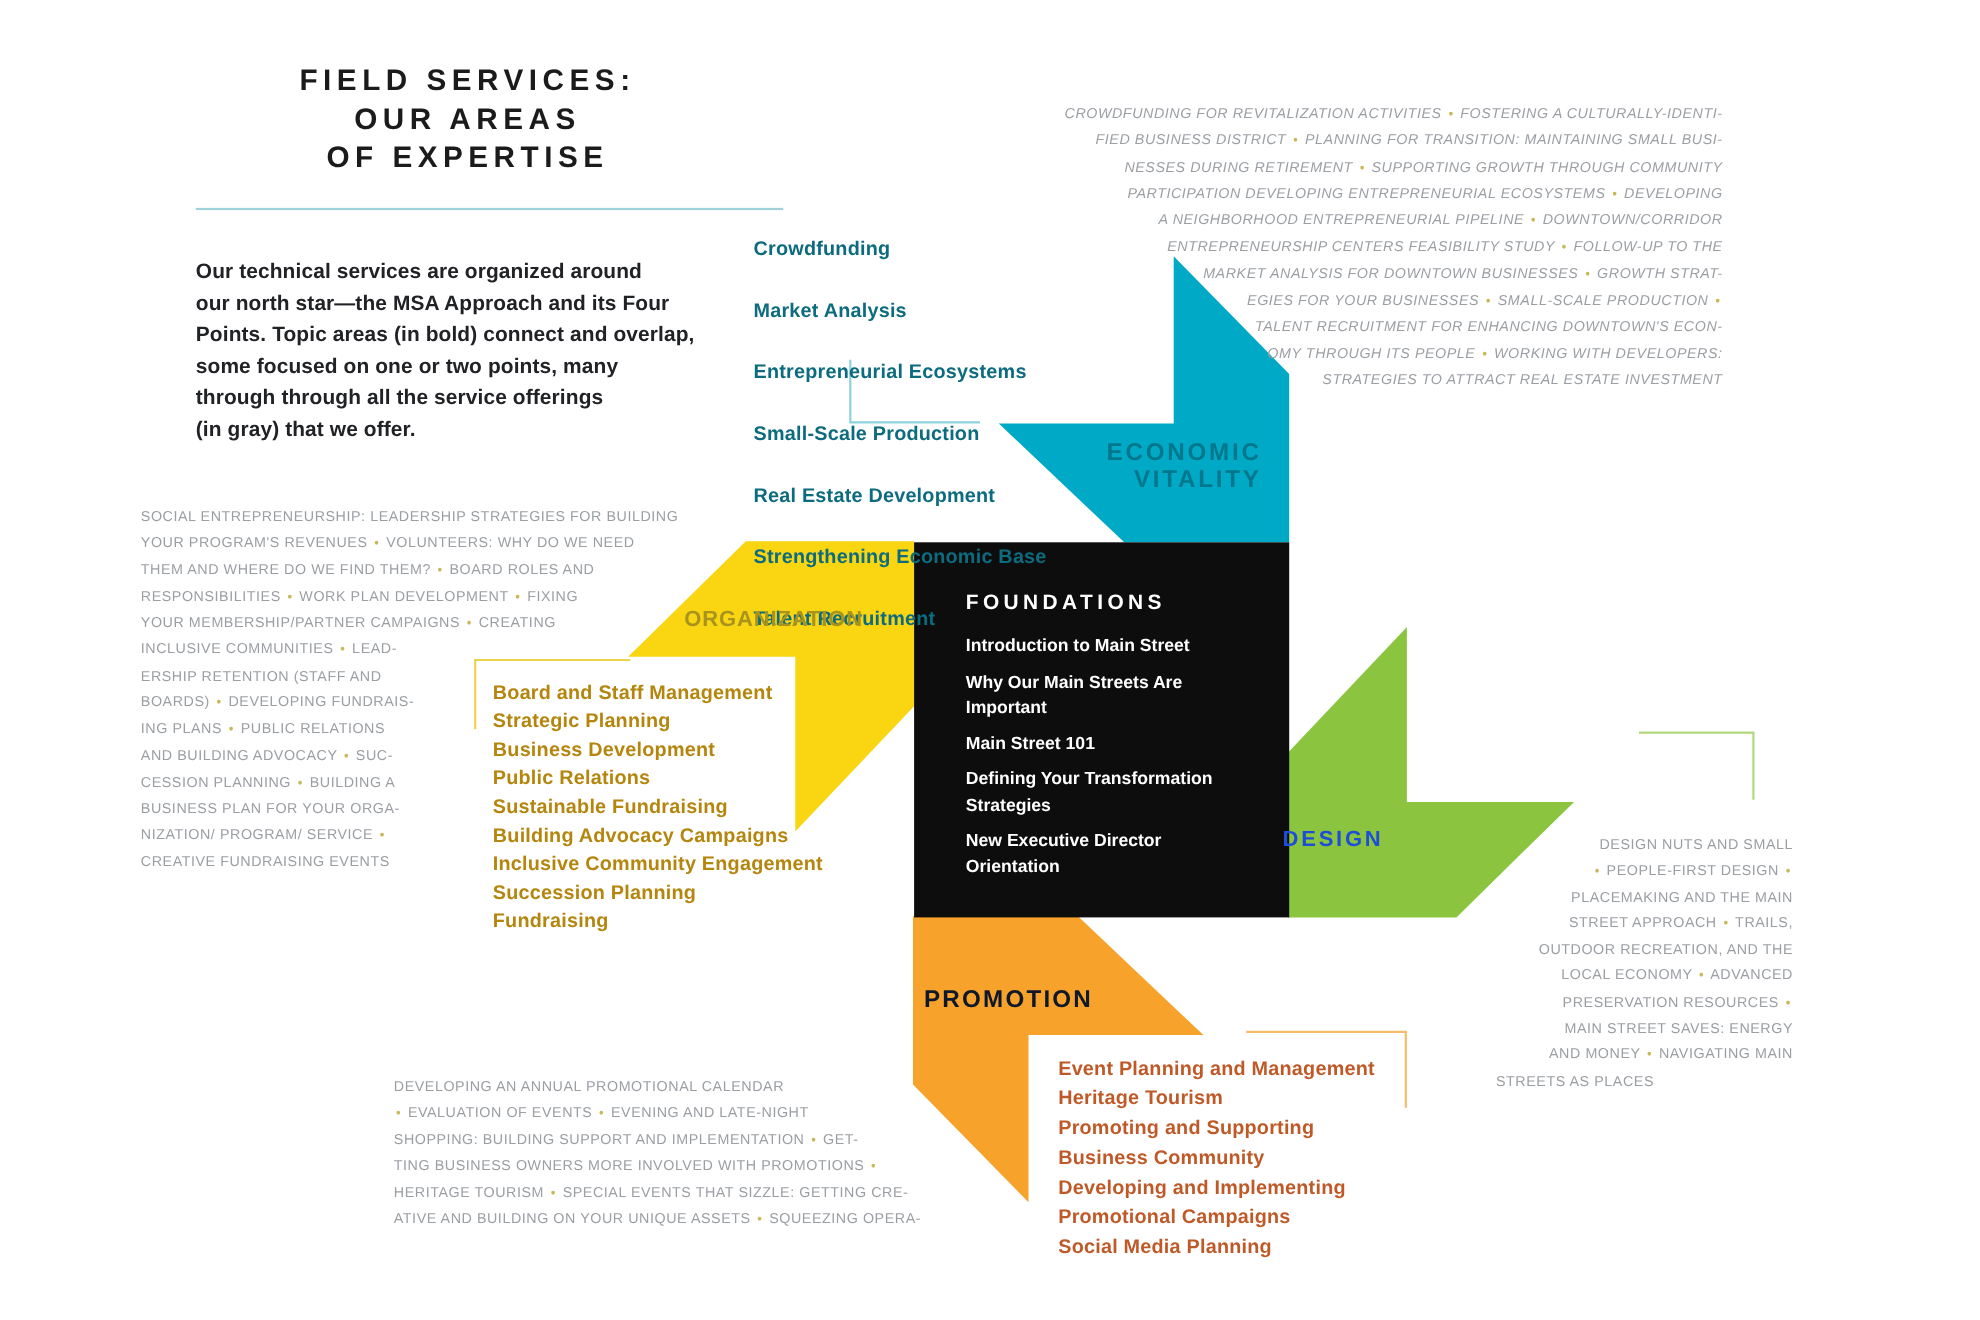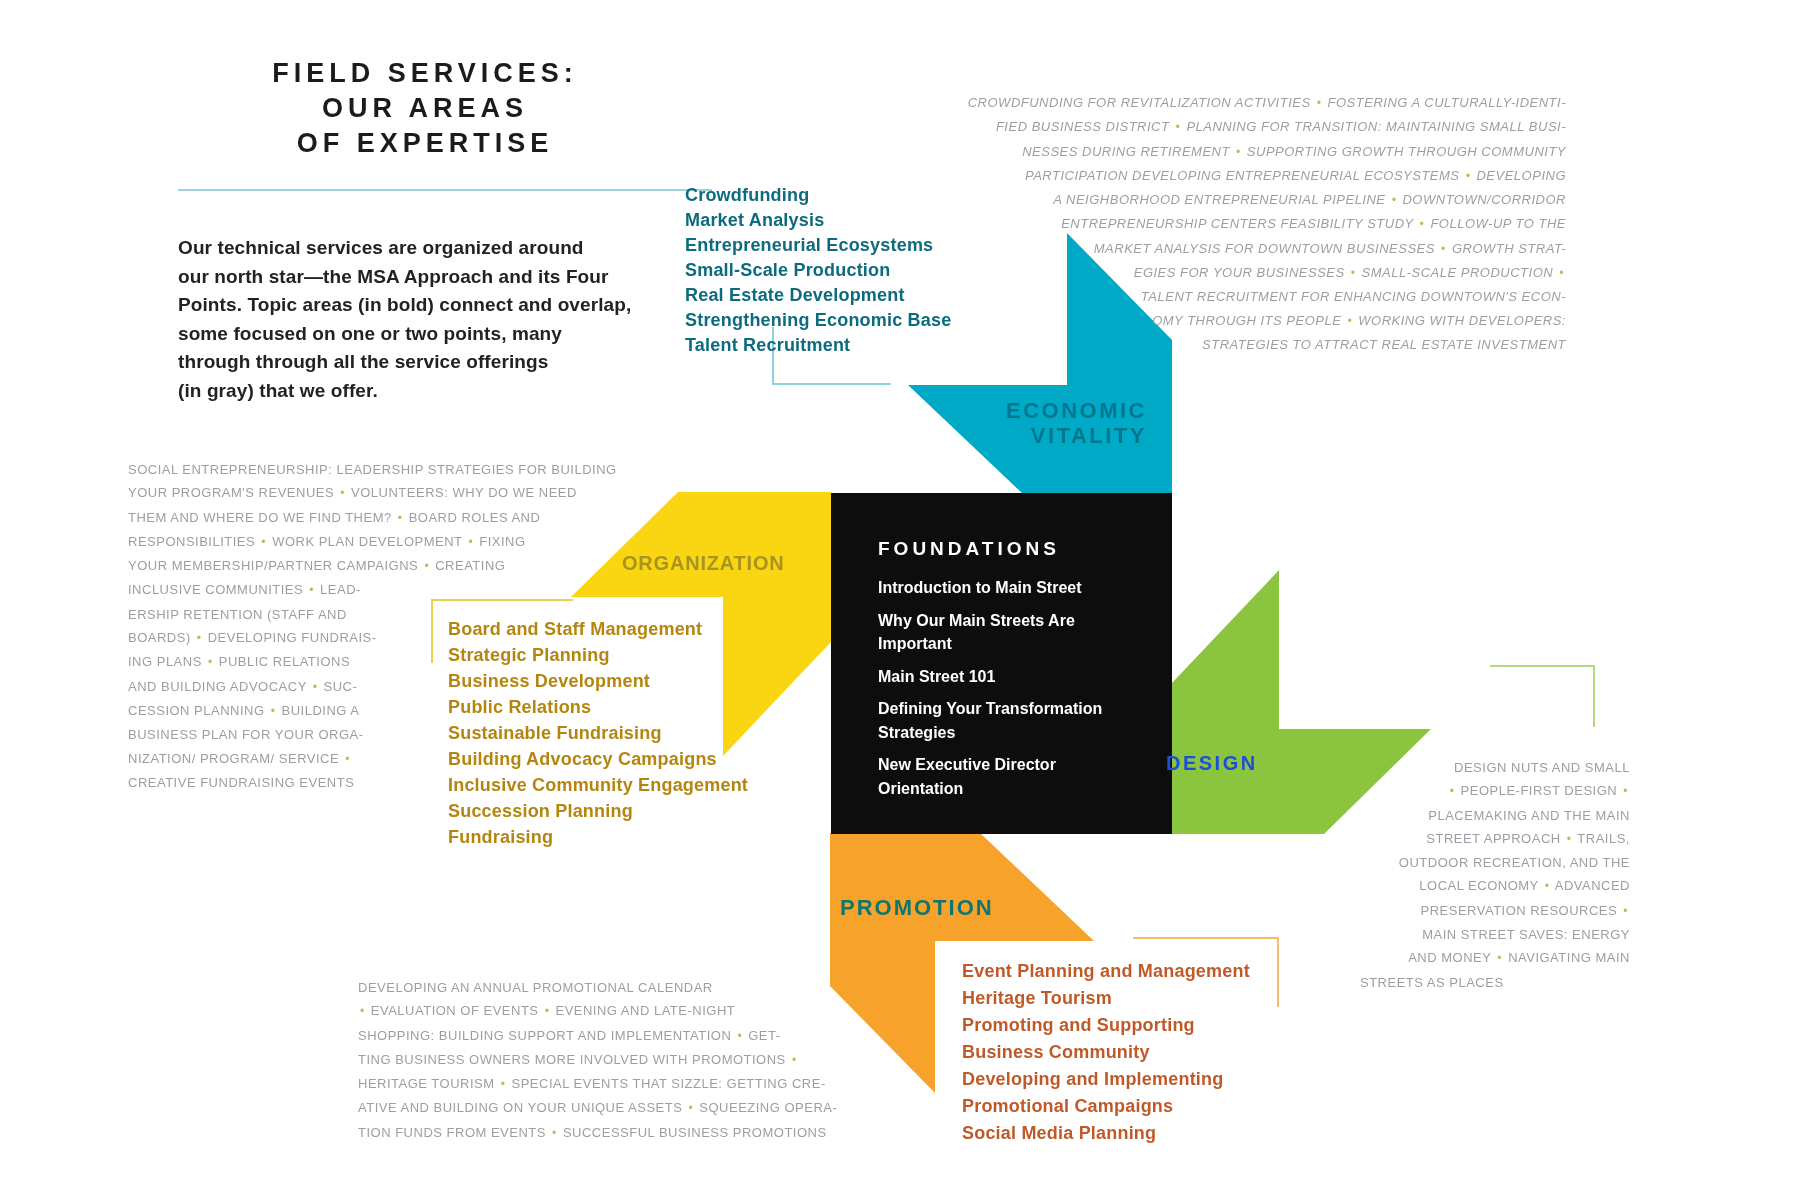--- a/index.html
+++ b/index.html
@@ -20,34 +20,34 @@
   .gray .blt{color:#c9b656;font-size:12px;padding:0 2px;}
   .ev-gray{right:218px;top:91px;width:700px;text-align:right;font-style:italic;}
   .org-gray{left:128px;top:458px;width:620px;text-align:left;}
   .design-gray{right:154px;top:756px;width:270px;text-align:right;}
   .design-gray .ln:last-child{text-align:left;}
   .promo-gray{left:358px;top:976px;width:560px;text-align:left;}
 
   
   .topics .ln{font-weight:bold;letter-spacing:0.2px;white-space:nowrap;}
   .ev-topics{left:685px;top:183px;}
-  .ev-topics .ln{font-size:18px;line-height:25px;color:#0c6b7e;}
+  .ev-topics .ln{font-size:18px;line-height:25px;color:#0c6b7e;margin-top:31px;}
   .org-topics{left:448px;top:616px;}
   .org-topics .ln{font-size:18px;line-height:26px;color:#b5860d;}
   .design-topics{left:1304px;top:551px;}
   .design-topics .ln{font-size:18px;line-height:26px;color:#3e8e43;}
   .promo-topics{left:962px;top:958px;}
   .promo-topics .ln{font-size:18px;line-height:27px;color:#bf5a28;}
 
   
   .arm-label{font-weight:bold;white-space:nowrap;}
   .ev-label{right:637px;top:398px;text-align:right;font-size:22px;letter-spacing:2.5px;line-height:25px;color:#00778c;}
   .org-label{left:622px;top:552px;font-size:20px;letter-spacing:0.8px;color:#a8931f;}
   .design-label{left:1166px;top:752px;font-size:20px;letter-spacing:2.5px;color:#1d4ed8;}
-  .promo-label{left:840px;top:895px;font-size:22px;letter-spacing:2px;color:#0f766e;}
+  .promo-label{left:840px;top:895px;font-size:22px;letter-spacing:2px;color:#0f172a;}
 
   
   .fnd{left:878px;top:538px;width:260px;color:#ffffff;}
   .fnd-heading{font-size:19px;font-weight:bold;letter-spacing:4px;margin-bottom:16px;}
   .fnd .ln{font-size:16px;font-weight:bold;line-height:23.5px;margin-bottom:9px;max-width:235px;}
 </style>
 </head>
 <body>
 
 <div id="stage">
@@ -164,21 +164,20 @@
     </div>
 
   <div class="abs arm-label promo-label">PROMOTION</div>
   <div class="abs gray promo-gray">
       <div class="ln">DEVELOPING AN ANNUAL PROMOTIONAL CALENDAR</div>
       <div class="ln"><span class="blt">•</span> EVALUATION OF EVENTS <span class="blt">•</span> EVENING AND LATE-NIGHT</div>
       <div class="ln">SHOPPING: BUILDING SUPPORT AND IMPLEMENTATION <span class="blt">•</span> GET-</div>
       <div class="ln">TING BUSINESS OWNERS MORE INVOLVED WITH PROMOTIONS <span class="blt">•</span></div>
       <div class="ln">HERITAGE TOURISM <span class="blt">•</span> SPECIAL EVENTS THAT SIZZLE: GETTING CRE-</div>
       <div class="ln">ATIVE AND BUILDING ON YOUR UNIQUE ASSETS <span class="blt">•</span> SQUEEZING OPERA-</div>
-      <div class="ln">TION FUNDS FROM EVENTS <span class="blt">•</span> SUCCESSFUL BUSINESS PROMOTIONS</div>
     </div>
   <div class="abs topics promo-topics">
       <div class="ln">Event Planning and Management</div>
       <div class="ln">Heritage Tourism</div>
       <div class="ln">Promoting and Supporting</div>
       <div class="ln">Business Community</div>
       <div class="ln">Developing and Implementing</div>
       <div class="ln">Promotional Campaigns</div>
       <div class="ln">Social Media Planning</div>
     </div>

